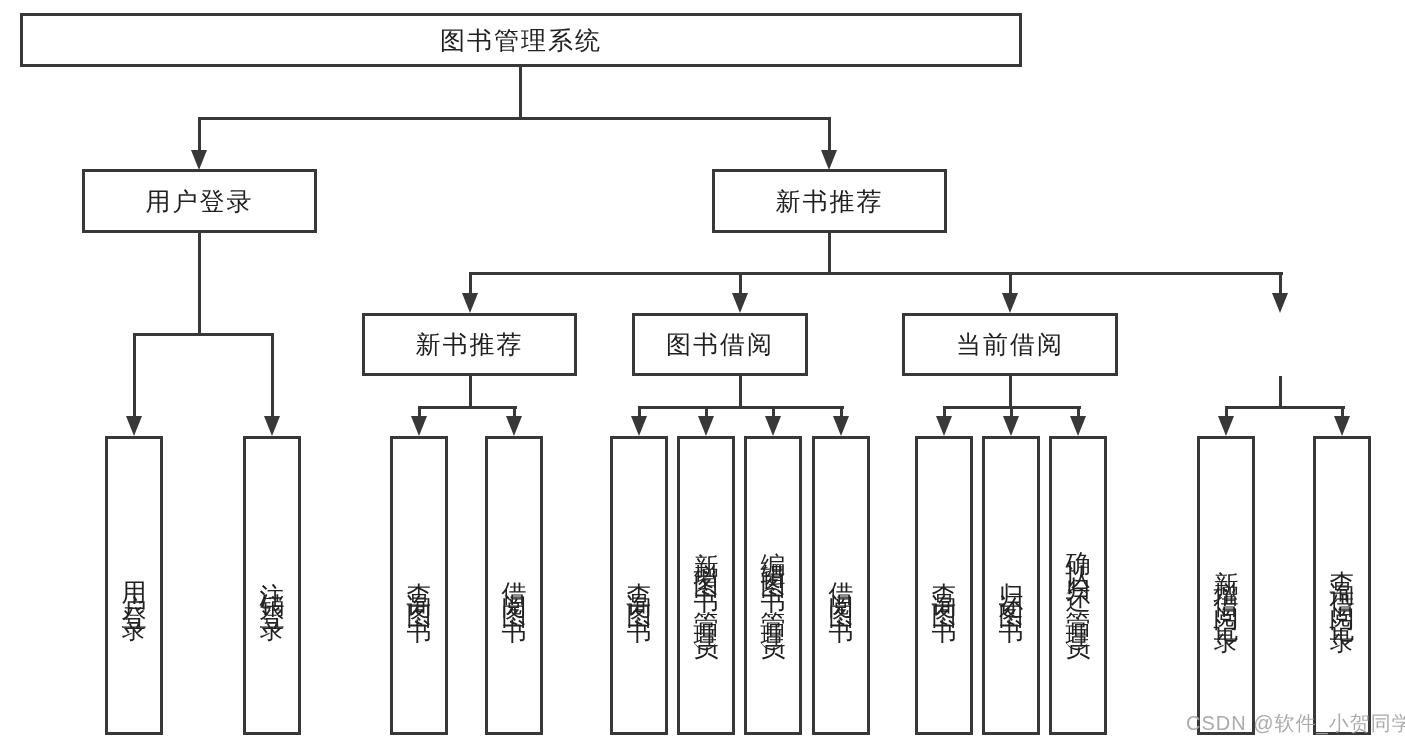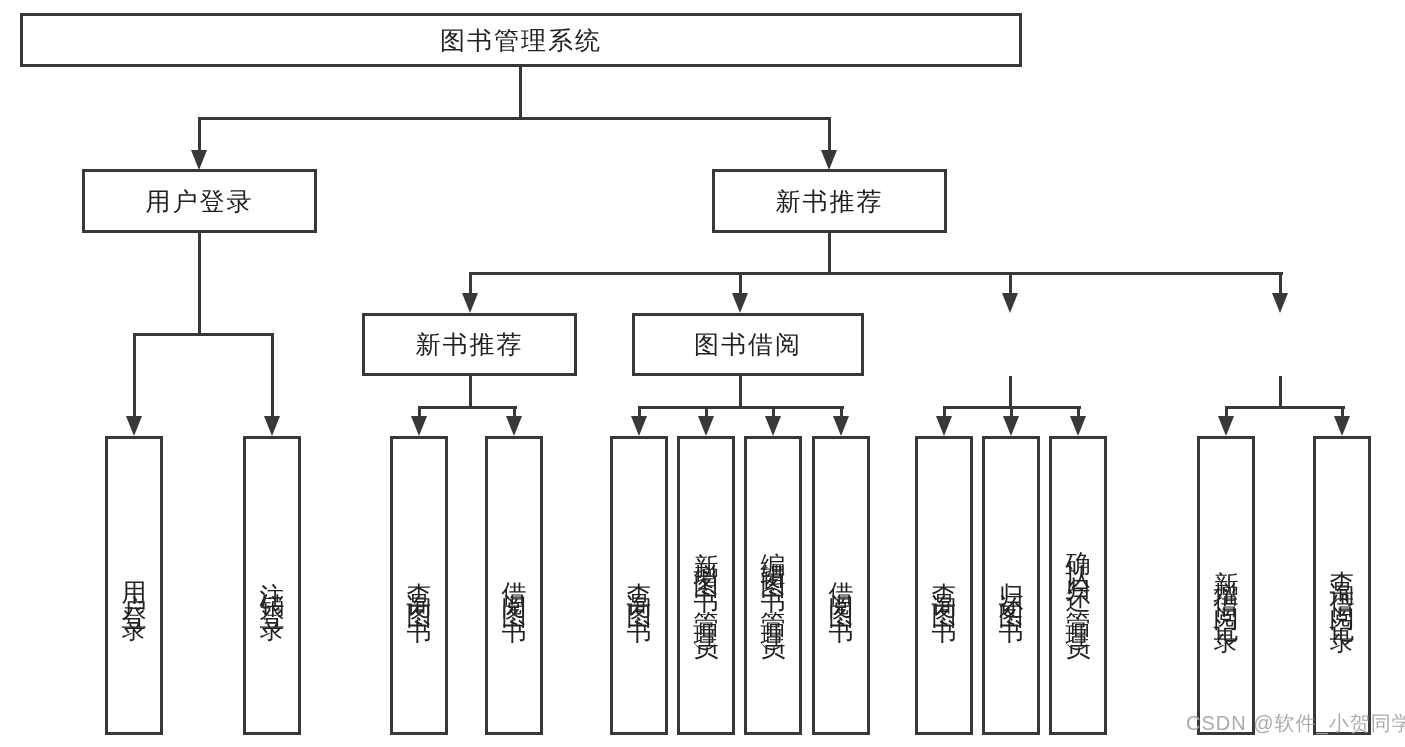--- a/index.html
+++ b/index.html
@@ -32,21 +32,22 @@
 <body>
 
 <div class="canvas">
 
   <div class="node" style="left:20px;top:13px;width:1002px;height:54px">图书管理系统</div>
 
   <div class="node" style="left:82px;top:169px;width:235px;height:64px">用户登录</div>
   <div class="node" style="left:712px;top:169px;width:235px;height:64px">新书推荐</div>
 
   <div class="node" style="left:362px;top:313px;width:215px;height:63px">新书推荐</div>
-  <div class="node" style="left:632px;top:313px;width:232px;height:63px">图书借阅</div>
+  <div class="node" style="left:632px;top:313px;width:176px;height:63px">图书借阅</div>
+  <div class="node" style="left:902px;top:313px;width:216px;height:63px">当前借阅</div>
 
   <div class="node vnode" style="left:105px;top:436px;width:58px;height:299px">用户登录</div>
   <div class="node vnode" style="left:243px;top:436px;width:58px;height:299px">注销登录</div>
 
   <div class="node vnode" style="left:390px;top:436px;width:58px;height:299px">查询图书</div>
   <div class="node vnode" style="left:485px;top:436px;width:58px;height:299px">借阅图书</div>
 
   <div class="node vnode" style="left:610px;top:436px;width:58px;height:299px">查询图书</div>
   <div class="node vnode" style="left:677px;top:436px;width:58px;height:299px">新增图书（管理员）</div>
   <div class="node vnode" style="left:744px;top:436px;width:58px;height:299px">编辑图书（管理员）</div>

